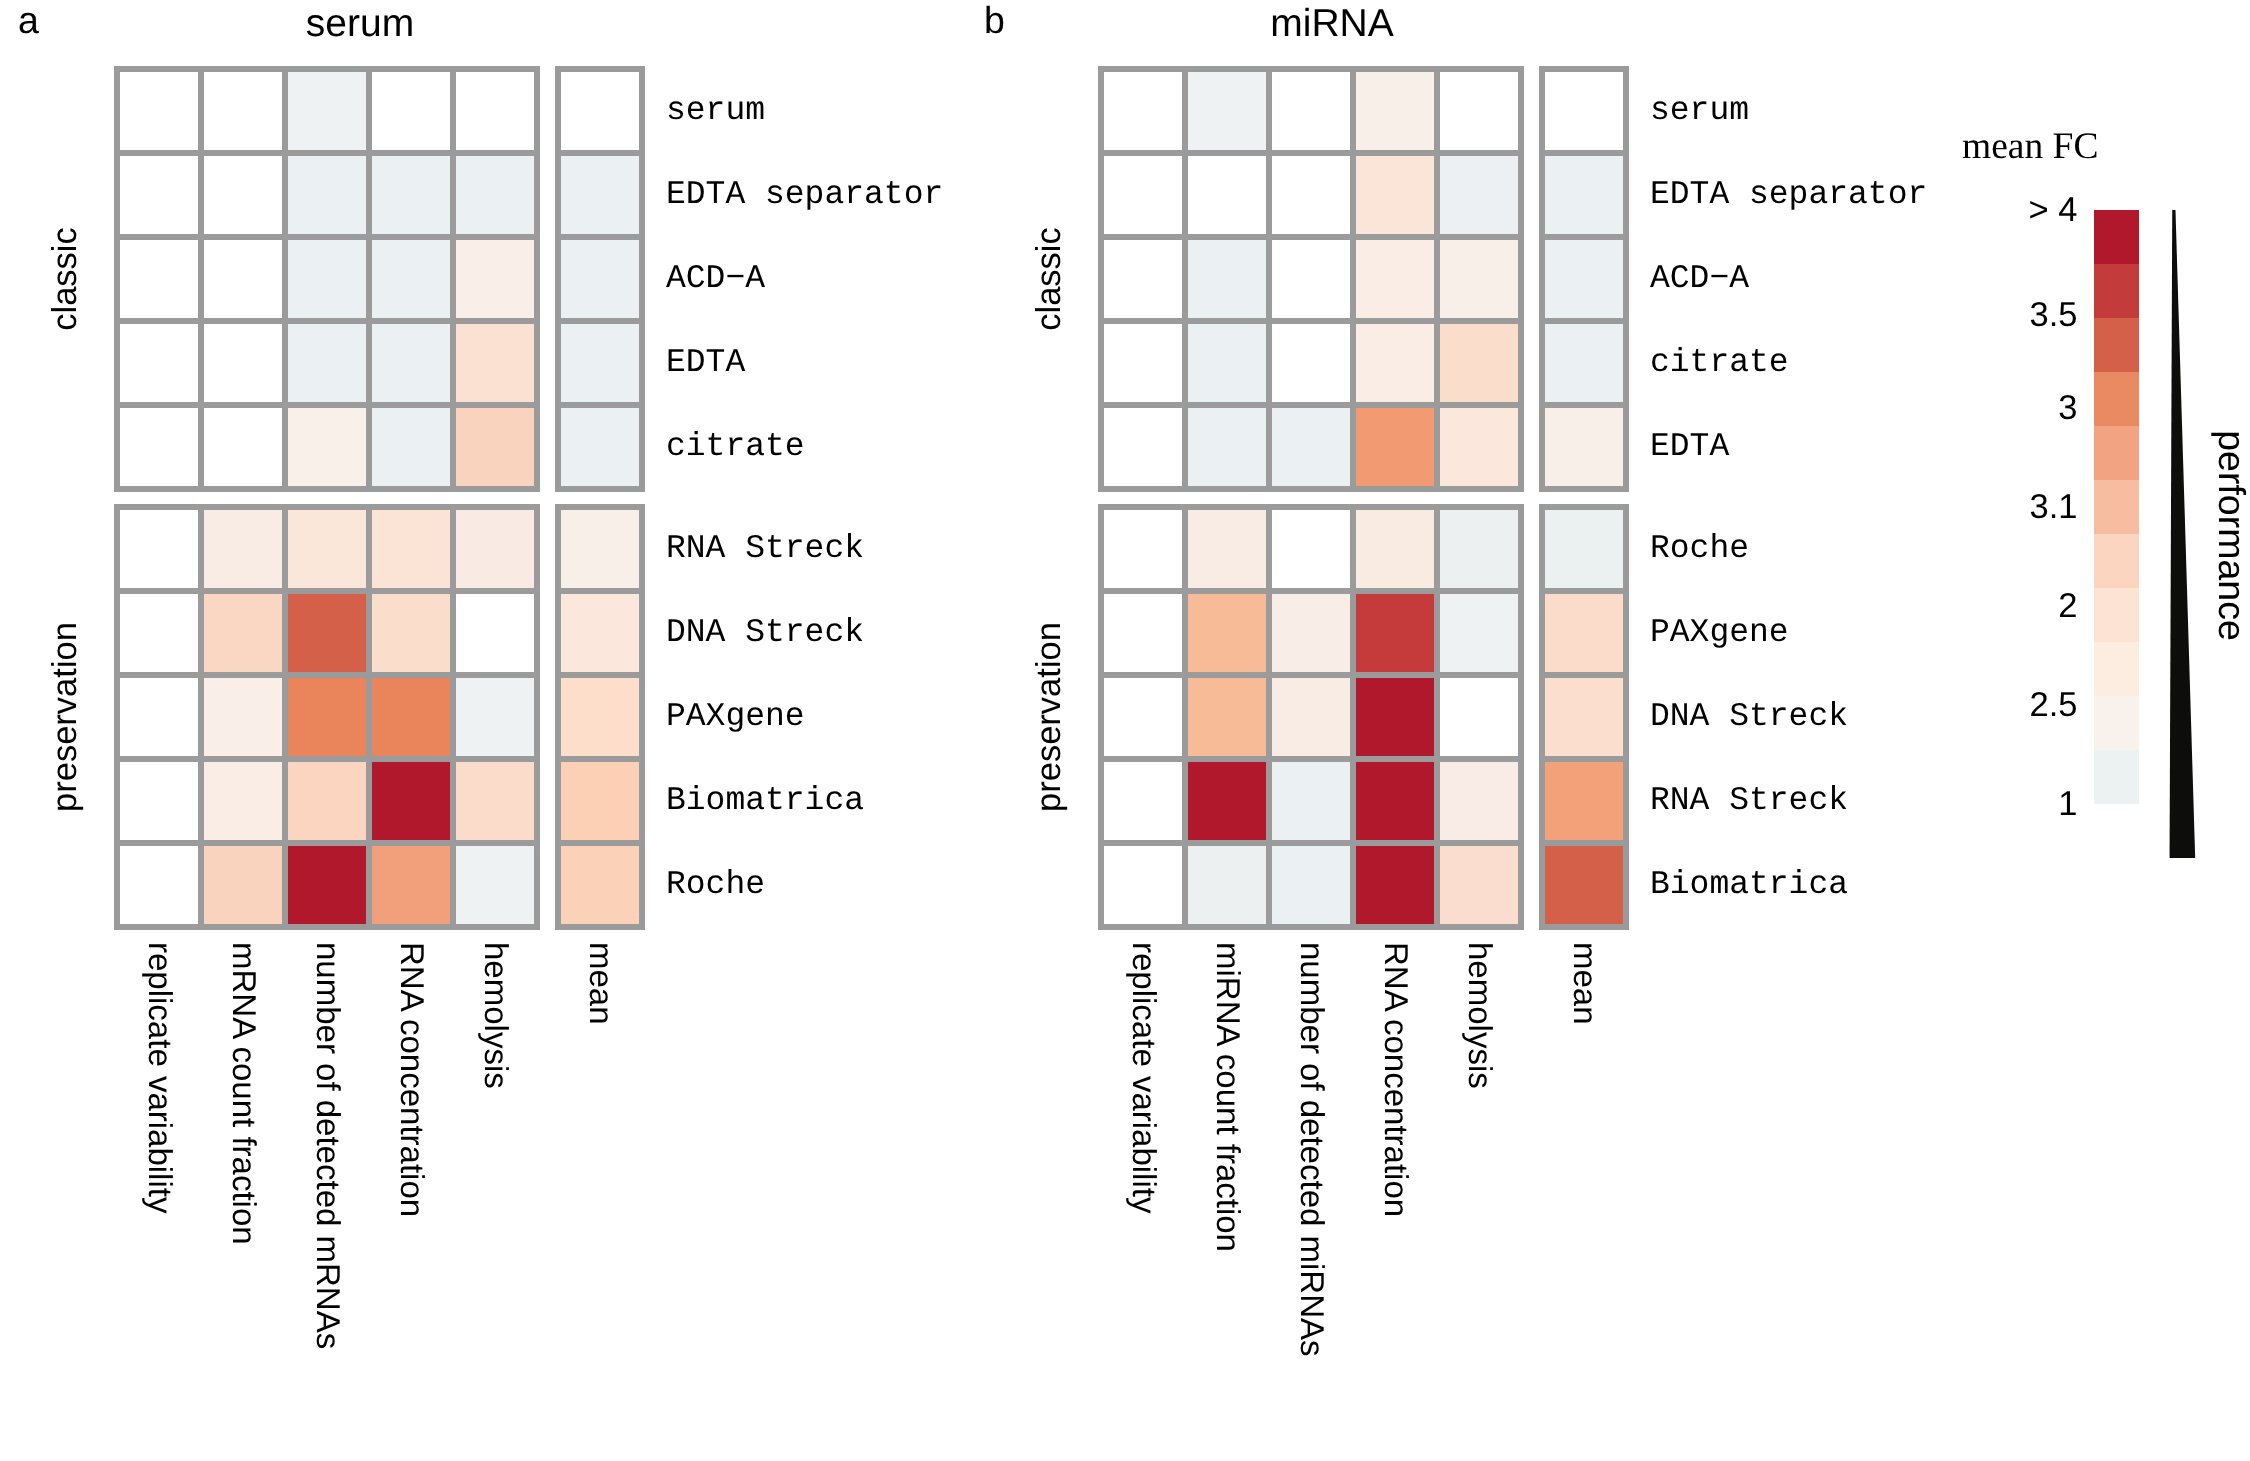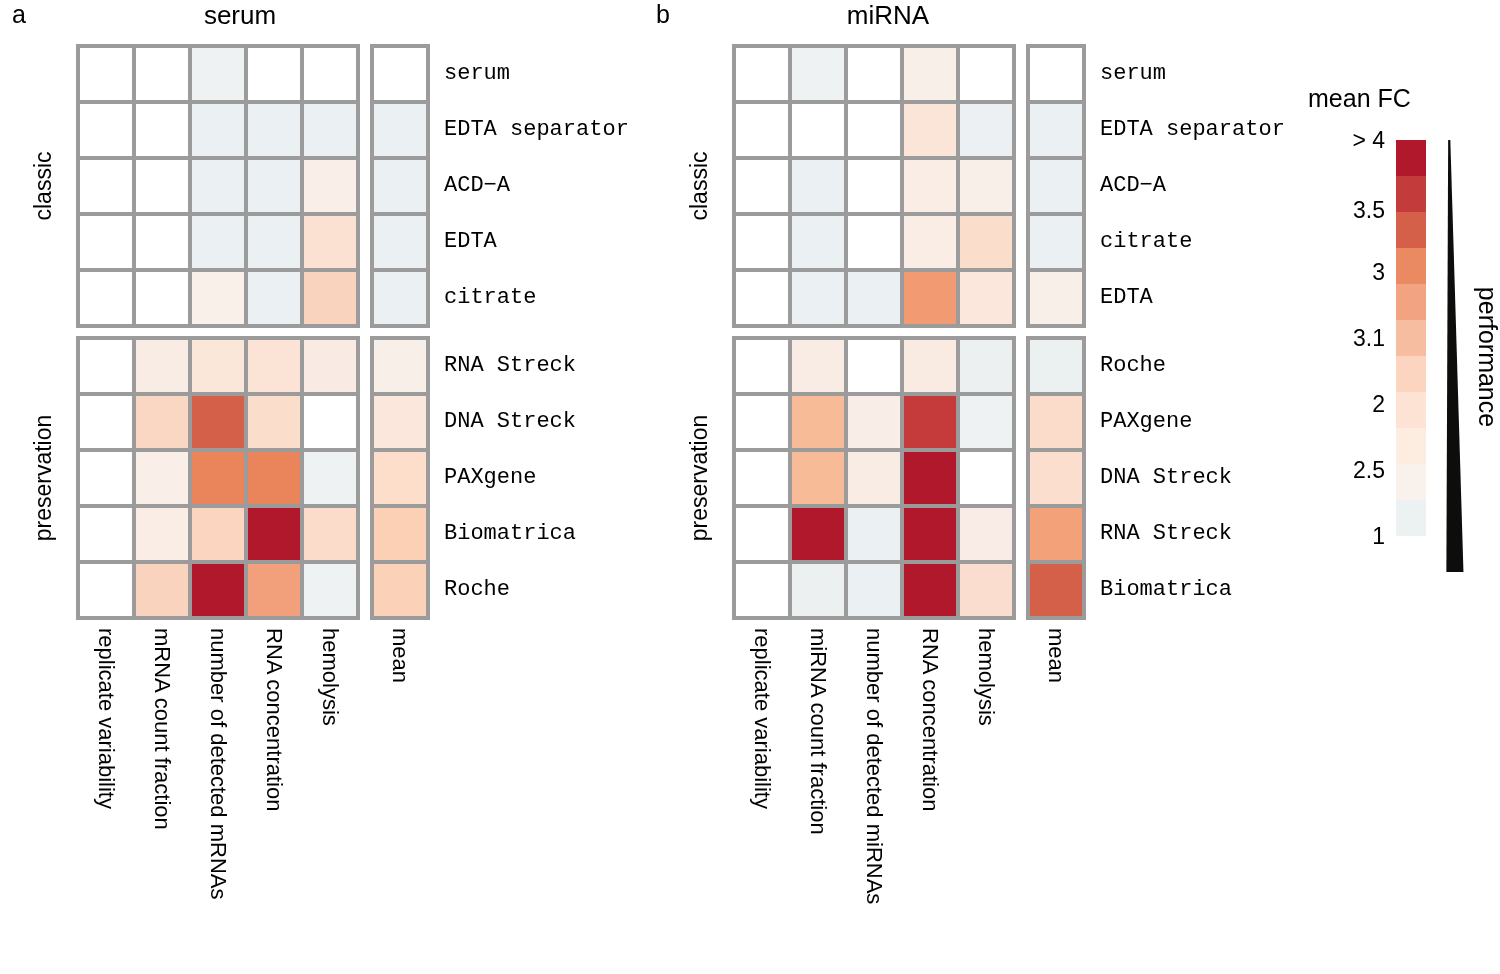--- a/index.html
+++ b/index.html
@@ -7,21 +7,21 @@
           font-family:"Liberation Sans",sans-serif;color:#000;}
   .pletter{position:absolute;top:0px;font-size:25px;line-height:28px;}
   .ptitle{position:absolute;top:1px;font-size:26px;line-height:29px;transform:translateX(-50%);white-space:nowrap;}
   .block{position:absolute;background:#9b9b9b;display:grid;gap:4px;padding:4px;}
   .block.main{grid-template-columns:repeat(5,52px);grid-auto-rows:52px;}
   .block.meancol{grid-template-columns:52px;grid-auto-rows:52px;}
   .cell{width:52px;height:52px;}
   .rowlabel{position:absolute;font-size:22px;line-height:24px;transform:translateY(-50%);white-space:nowrap;font-family:Liberation Mono, monospace;}
   .collabel{position:absolute;top:628px;font-size:22px;writing-mode:vertical-rl;white-space:nowrap;transform:translateX(-50%);}
   .grouplabel{position:absolute;font-size:23px;white-space:nowrap;transform:translate(-50%,-50%) rotate(-90deg);}
-  .legend-title{position:absolute;left:1308px;top:84px;font-size:25px;}
+  .legend-title{position:absolute;left:1308px;top:84px;font-size:25px;font-family:Liberation Serif, serif;}
   .tick{position:absolute;left:1290px;width:95px;text-align:right;font-size:23px;transform:translateY(-50%);white-space:nowrap;}
   .barblock{position:absolute;left:1396px;width:30px;height:36px;}
   .wedge{position:absolute;left:1446px;top:140px;width:18px;height:432px;background:#0d0d0b;
          clip-path:polygon(12% 0%,24% 0%,97% 100%,2% 100%);}
   .perf-label{position:absolute;left:1487px;top:357px;font-size:25px;white-space:nowrap;
               transform:translate(-50%,-50%) rotate(90deg);}
 </style>
 </head>
 <body>
 

